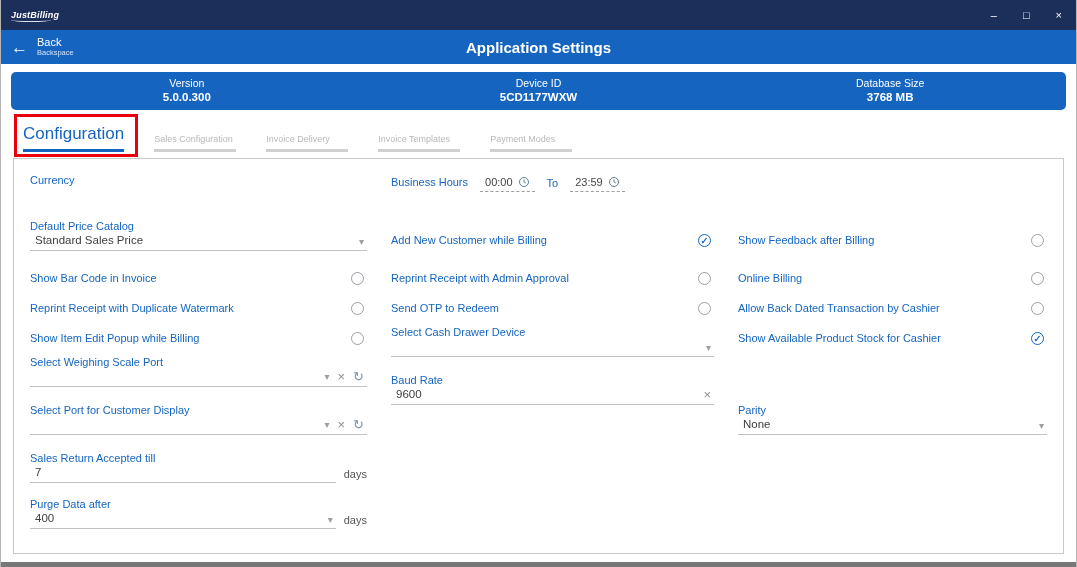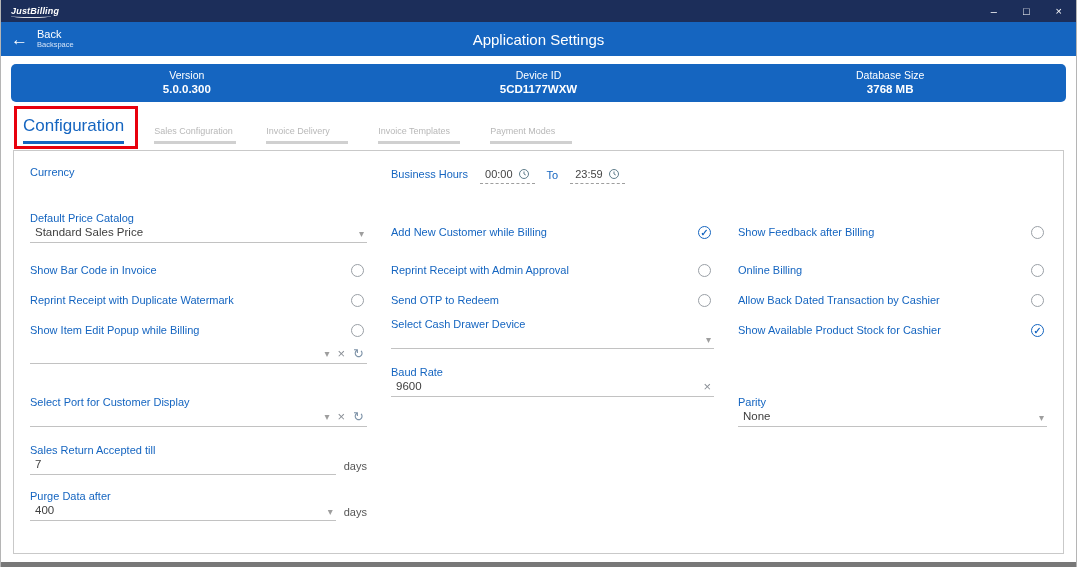--- a/index.html
+++ b/index.html
@@ -3,33 +3,33 @@
 <meta charset="utf-8">
 <style>
   * { box-sizing: border-box; margin: 0; padding: 0; }
   body { font-family: "Liberation Sans", sans-serif; background: #e9e9e9; }
   .window {
     width: 1077px; height: 567px; background: #fff; position: relative;
     display: flex; flex-direction: column; overflow: hidden;
     border-left: 1px solid #b5b5b5; border-right: 1px solid #b5b5b5;
   }
   
-  .titlebar { height: 22px; background: #1c2e5a; display: flex; align-items: center; justify-content: space-between; padding: 0 10px; flex: none; }
+  .titlebar { height: 30px; background: #1c2e5a; display: flex; align-items: center; justify-content: space-between; padding: 0 10px; flex: none; }
   .logo { color: #fff; font-size: 9px; font-style: italic; font-weight: bold; letter-spacing: .2px; position: relative; }
   .logo::after { content: ""; position: absolute; left: 0; right: 8px; bottom: -2px; border-bottom: 1px solid rgba(255,255,255,.85); border-radius: 0 0 100% 100%; height: 3px; }
   .win-controls { display: flex; gap: 26px; color: #fff; font-size: 11px; margin-right: 4px; }
   .win-controls span { cursor: pointer; line-height: 1; }
   
   .header { height: 34px; background: #1565c0; display: flex; align-items: center; position: relative; color: #fff; flex: none; }
   .back { position: absolute; left: 10px; top: 0; bottom: 0; display: flex; align-items: center; gap: 9px; cursor: pointer; }
   .back-arrow { font-size: 17px; line-height: 1; }
   .back-labels { display: flex; flex-direction: column; line-height: 1.15; }
   .back-label { font-size: 11px; }
   .back-sub { font-size: 7.5px; color: #d3e3f8; }
-  .title { flex: 1; text-align: center; font-size: 15px; font-weight: normal; }
+  .title { flex: 1; text-align: center; font-size: 15px; font-weight: bold; }
   
   .info-bar { margin: 8px 10px 0; background: #1565c0; border-radius: 5px; display: flex; height: 38px; flex: none; }
   .info-col { flex: 1; display: flex; flex-direction: column; align-items: center; justify-content: center; color: #fff; line-height: 1.3; }
   .info-label { font-size: 10.5px; }
   .info-value { font-size: 11.5px; font-weight: bold; }
   
   .tabs { display: flex; align-items: flex-end; gap: 30px; margin: 10px 0 0 22px; height: 32px; flex: none; }
   .tab { display: flex; flex-direction: column; gap: 5px; cursor: pointer; position: relative; }
   .tab-label { font-size: 17px; color: #1565c0; white-space: nowrap; }
   .tab-line { height: 3px; background: #1565c0; width: 100%; }
@@ -163,20 +163,21 @@
         <span class="tlabel">Reprint Receipt with Duplicate Watermark</span>
         <span class="ticon unchecked"></span>
       </div>
 
       <div class="toggle h30">
         <span class="tlabel">Show Item Edit Popup while Billing</span>
         <span class="ticon unchecked"></span>
       </div>
 
       <div class="field h48">
+        <div class="flabel">Select Weighing Scale Port</div>
         <div class="fline">
             <div class="fbox grow">
           <span class="fvalue"></span>
           <span class="ficons">
             <span class="ficon dropdown">▾</span>
             <span class="ficon clear">×</span>
             <span class="ficon refresh">↻</span>
           </span>
         </div>
           </div>

